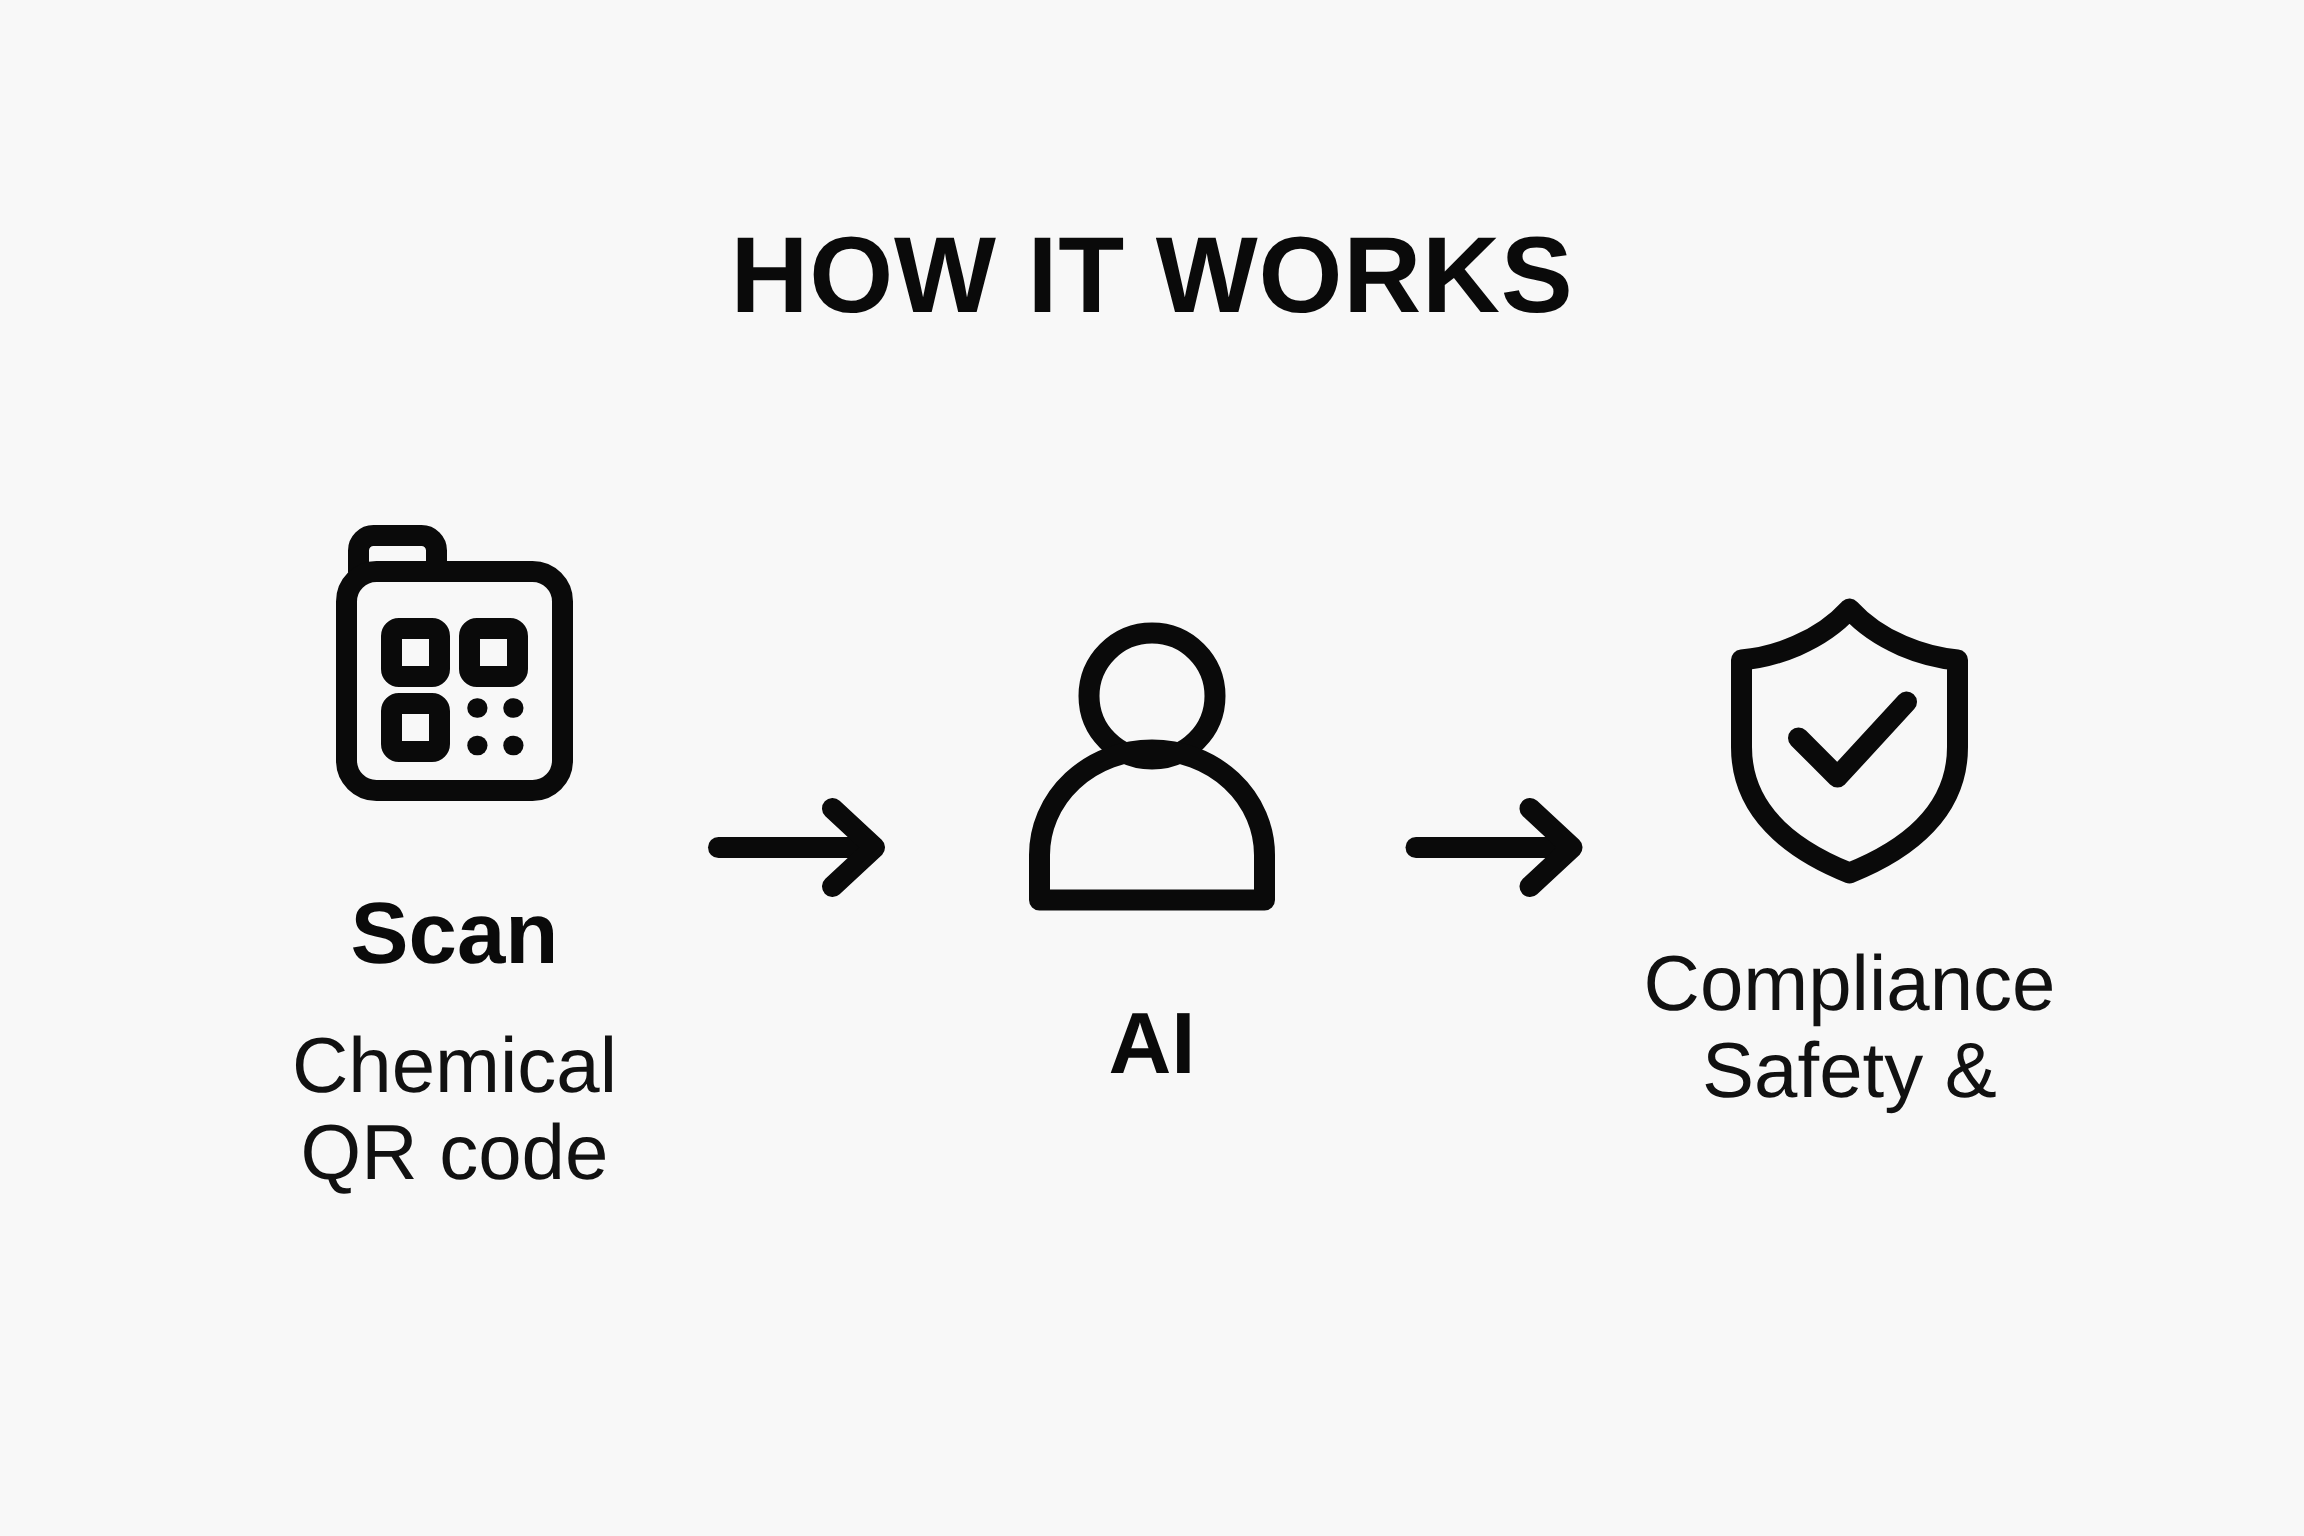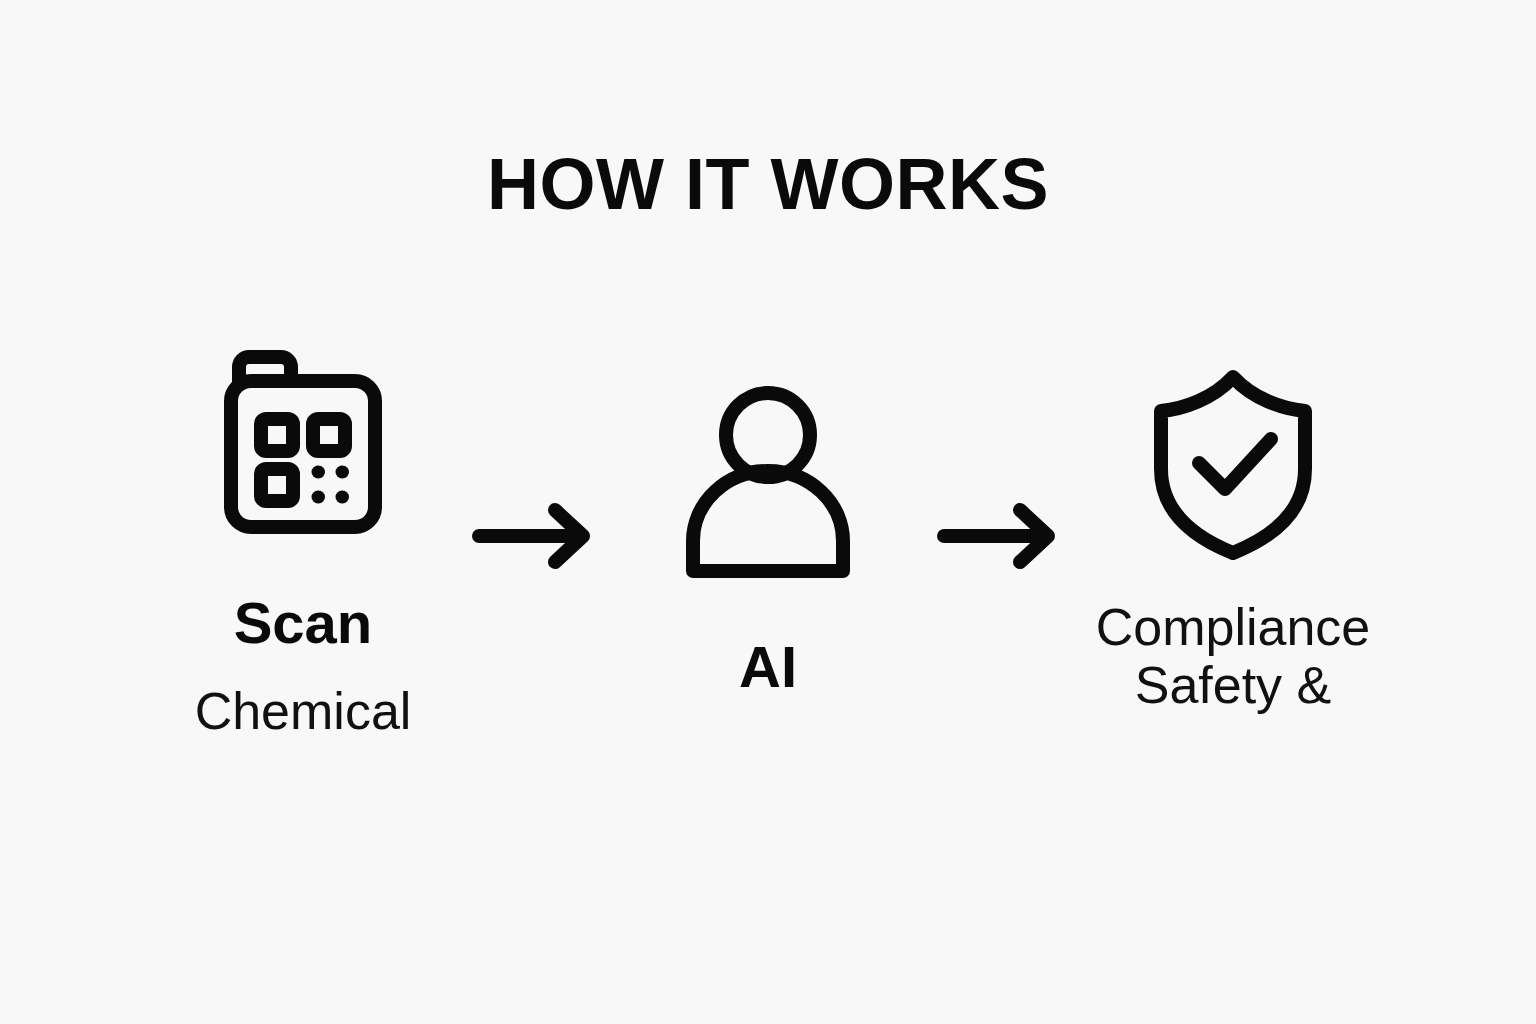--- a/index.html
+++ b/index.html
@@ -129,20 +129,21 @@
             <line x1="101" y1="133" x2="101.5" y2="133"></line>
             <line x1="125" y1="133" x2="125.5" y2="133"></line>
             <line x1="101" y1="158" x2="101.5" y2="158"></line>
             <line x1="125" y1="158" x2="125.5" y2="158"></line>
           </g>
         </svg>
       </div>
       <div class="step-title">Scan</div>
       <div class="step-desc">
         <span class="ln">Chemical</span>
+        <span class="ln">QR code</span>
       </div>
     </div>
 
     <div class="connector">
       <svg width="130" height="70" viewBox="0 0 130 70" fill="none" stroke="#0a0a0a" stroke-width="14" stroke-linecap="round" stroke-linejoin="round">
         <line x1="8" y1="35" x2="110" y2="35"></line>
         <polyline points="84,9 112,35 84,61"></polyline>
       </svg>
     </div>
 

